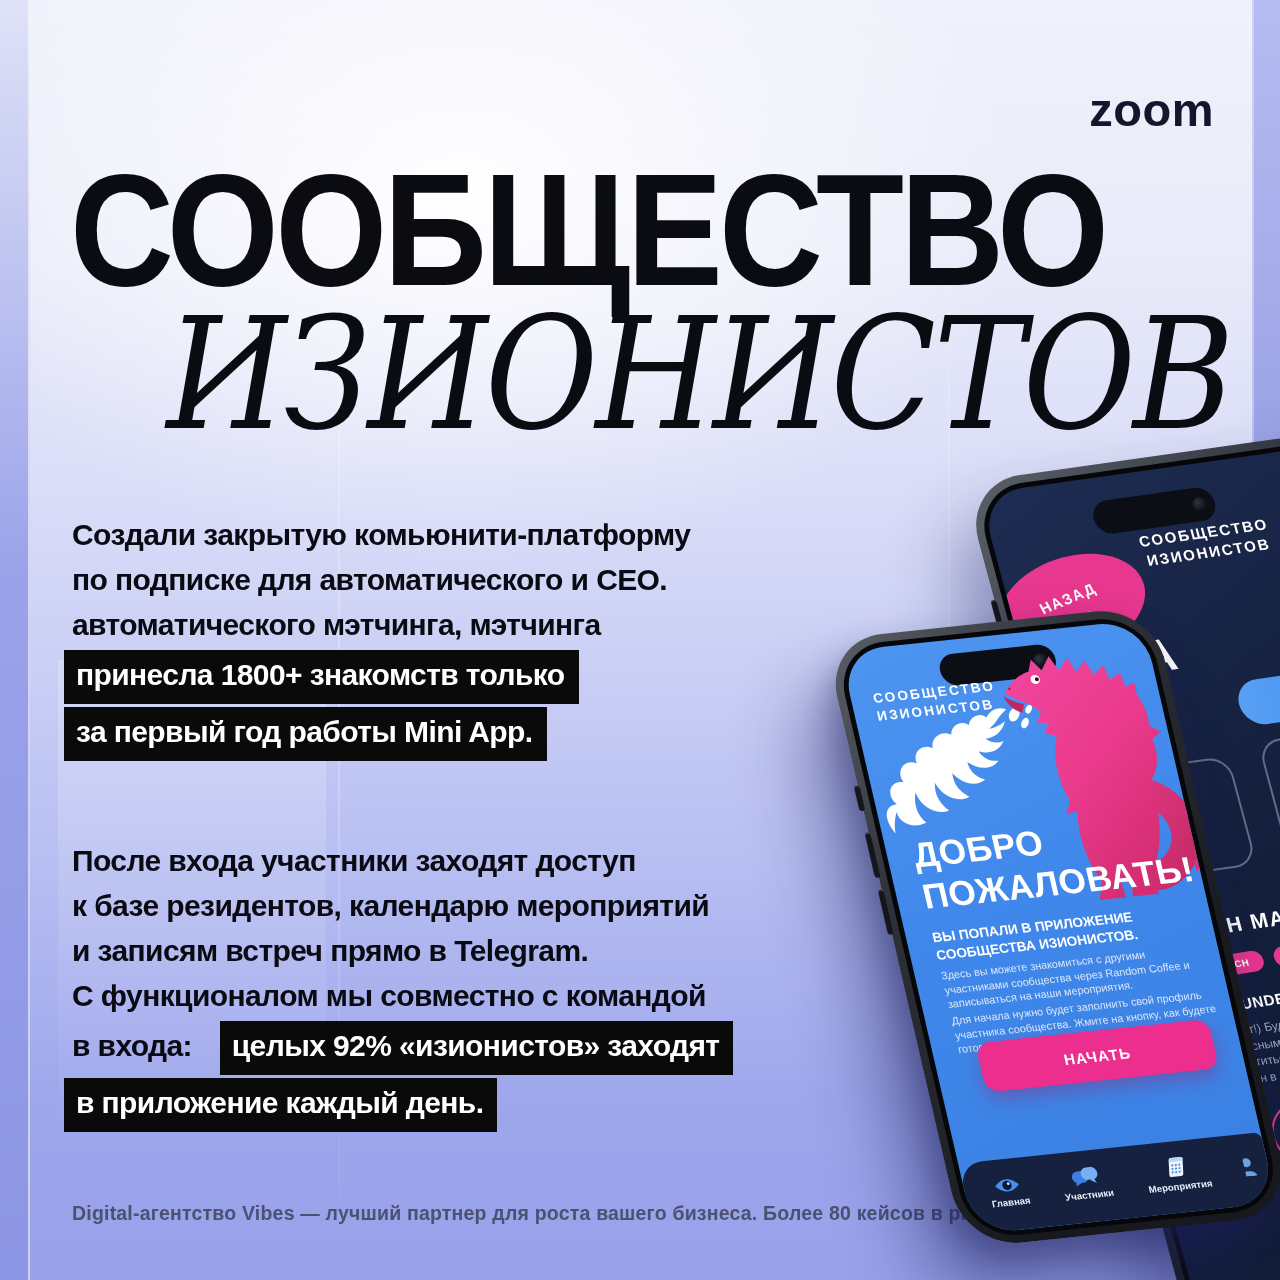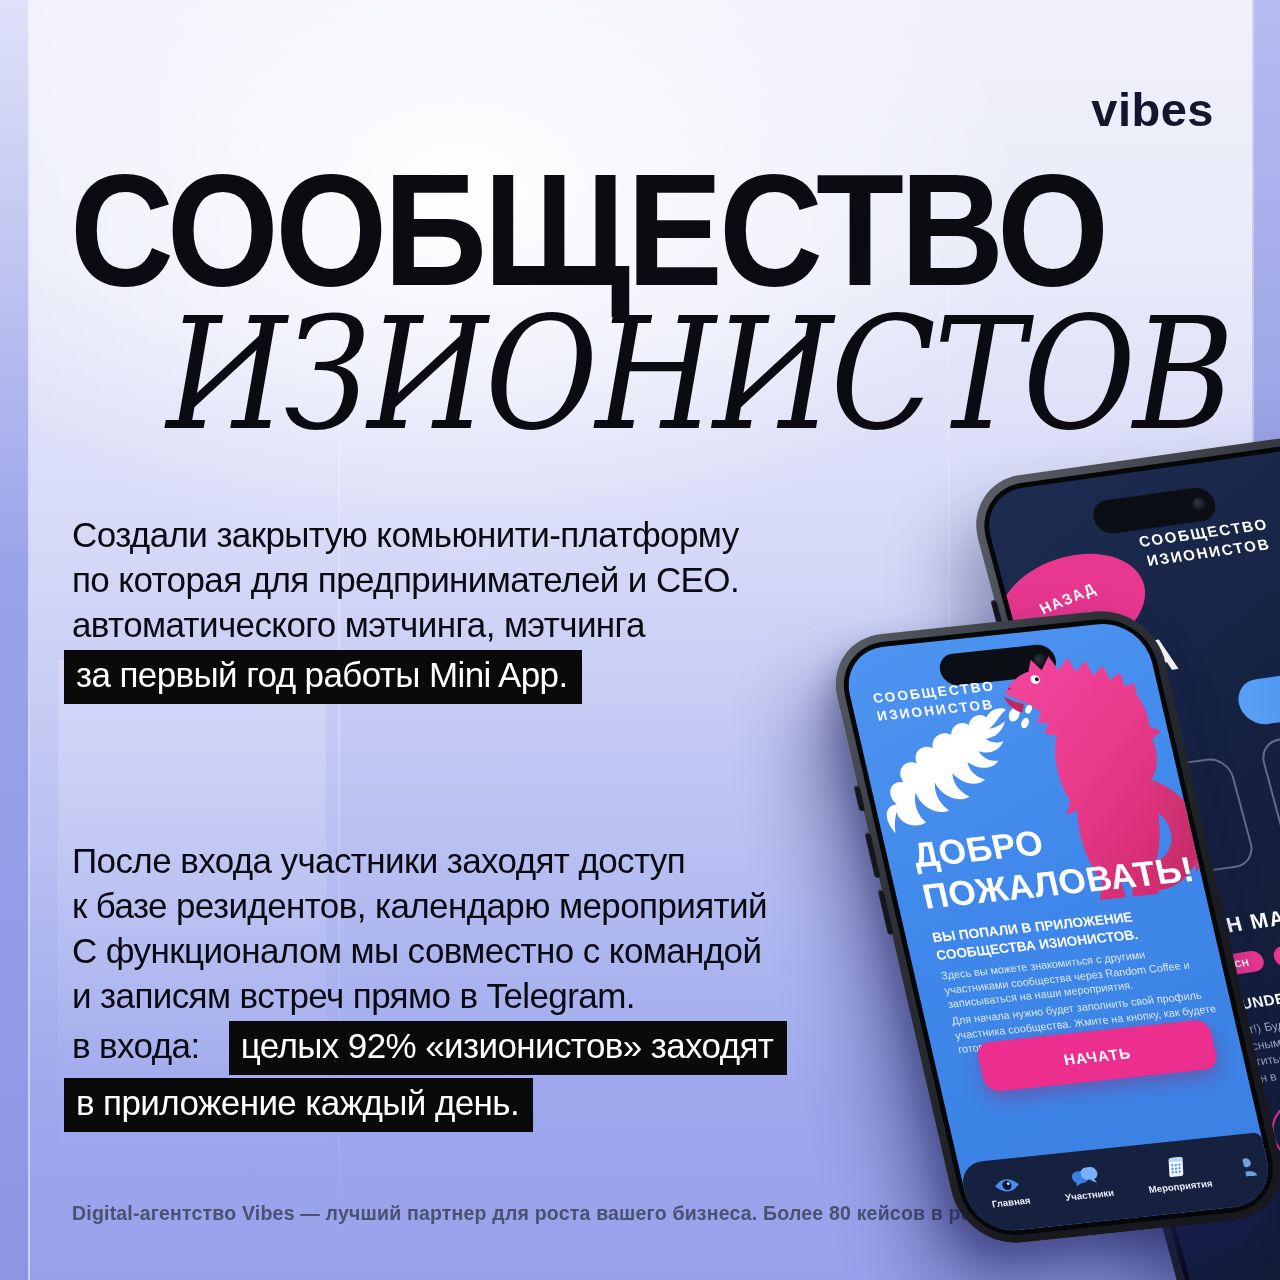--- a/index.html
+++ b/index.html
@@ -22,21 +22,21 @@
   .vibes{position:absolute;right:66px;top:82px;font-size:47px;font-weight:600;
     color:#15152e;letter-spacing:.5px;}
 
   .h1-sans{position:absolute;left:70px;top:150px;line-height:1;white-space:nowrap;
     font-weight:700;font-size:160px;letter-spacing:-4px;color:#0b0b12;
     transform:scaleX(.9);transform-origin:left top;}
   .h1-serif{position:absolute;right:48px;top:296px;line-height:1;white-space:nowrap;
     font-family:"DejaVu Serif",serif;font-style:italic;font-weight:500;font-size:150px;
     letter-spacing:-3px;color:#0b0b12;transform:scale(.92,1.04);transform-origin:right top;}
 
-  .para{position:absolute;left:72px;font-size:35px;font-weight:400;letter-spacing:-.6px;
+  .para{position:absolute;left:72px;font-size:30px;font-weight:700;letter-spacing:-.6px;
     line-height:45px;color:#0a0a12;z-index:5;}
   .p1{top:512px}.p2{top:838px}
   .hl{display:inline-block;background:#0a0a0a;color:#fff;padding:3px 14px 7px 12px;
     margin:3px 0 0 -8px;line-height:44px;}
   .hl-inline{margin-left:20px;}
 
   .footer{position:absolute;left:72px;top:1202px;font-size:19.5px;font-weight:600;
     color:#4b5172;letter-spacing:.2px;z-index:4;white-space:nowrap;}
 
   
@@ -117,37 +117,38 @@
 
 <div class="stage">
   <div class="glow-top"></div>
   <div class="band-left"></div>
   <div class="band-right"></div>
   <div class="seam seam1"></div>
   <div class="seam seam2"></div>
   <div class="light-col"></div>
 </div>
 
-<div class="vibes">vibes</div>
+<div class="vibes">zoom</div>
 
 <div class="h1-sans">СООБЩЕСТВО</div>
 <div class="h1-serif">ИЗИОНИСТОВ</div>
 
 <div class="para p1">
   <div>Создали закрытую комьюнити-платформу</div>
-  <div>по которая для предпринимателей и CEO.</div>
+  <div>по подписке для автоматического и CEO.</div>
   <div>автоматического мэтчинга, мэтчинга</div>
+  <div><span class="hl">принесла 1800+ знакомств только</span></div>
   <div><span class="hl">за первый год работы Mini App.</span></div>
 </div>
 
 <div class="para p2">
   <div>После входа участники заходят доступ</div>
   <div>к базе резидентов, календарю мероприятий</div>
+  <div>и записям встреч прямо в Telegram.</div>
   <div>С функционалом мы совместно с командой</div>
-  <div>и записям встреч прямо в Telegram.</div>
   <div>
     <span>в входа:</span>
     <span class="hl hl-inline">целых 92% «изионистов» заходят</span>
   </div>
   <div><span class="hl">в приложение каждый день.</span></div>
 </div>
 
 <div class="footer">Digital-агентство Vibes — лучший партнер для роста вашего бизнеса. Более 80 кейсов в разных форматах: Mini Apps</div>
 
 <div class="phone phone-back">

